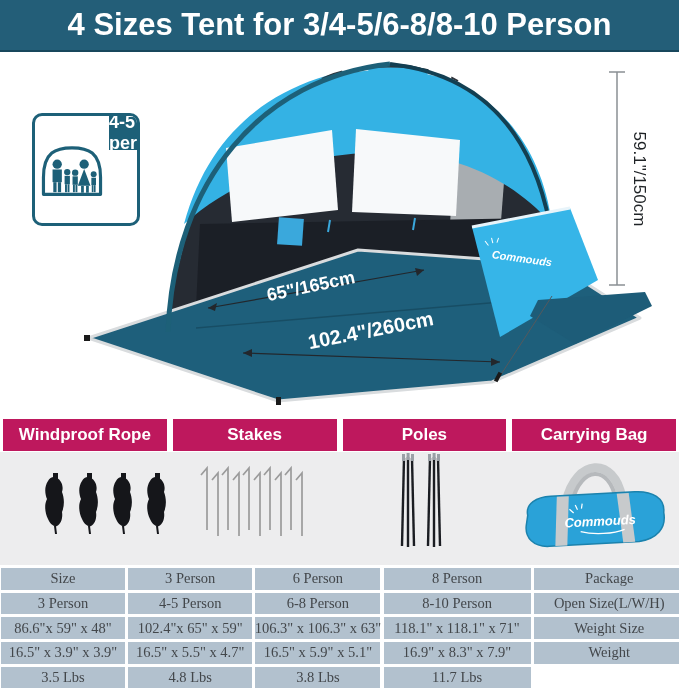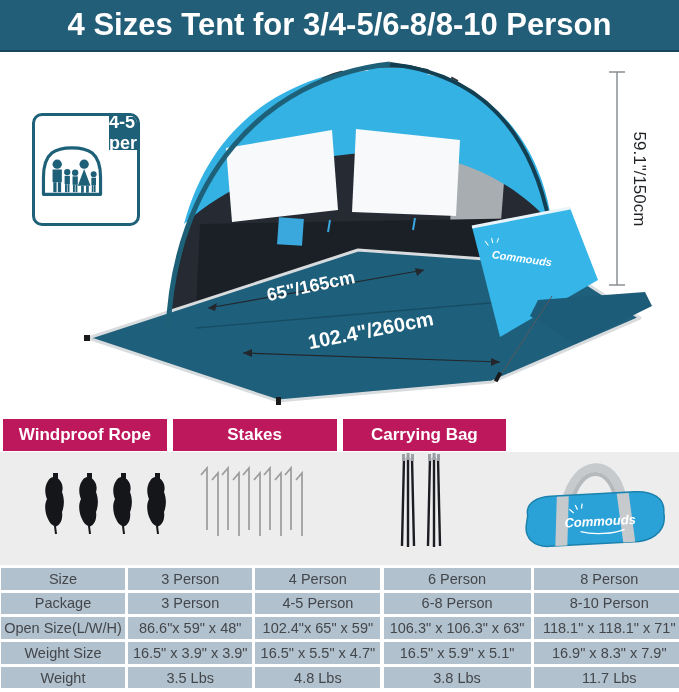--- a/index.html
+++ b/index.html
@@ -32,21 +32,21 @@
     padding:1px 3px;box-sizing:border-box;background:#ffffff;
   }
   .headers .bar{
     background:#be185d;color:#ffffff;font-size:17px;font-weight:bold;
     display:flex;align-items:center;justify-content:center;
   }
   .accessories{height:113px;background:#ededee;}
   .spec-table{
     height:127px;box-sizing:border-box;background:#ffffff;padding:3px 1px 4px 1px;
     display:grid;grid-template-columns:124px 124px 125px 147px 151px;
-    grid-auto-rows:21.5px;gap:3.2px;
+    grid-auto-rows:21.5px;gap:3.2px;font-family:Liberation Serif, serif;
   }
   .spec-table .cell{
     background:#b2c1ce;color:#43474b;font-size:14.5px;
     display:flex;align-items:center;justify-content:center;white-space:nowrap;
   }
   text{font-family:"Liberation Sans", sans-serif;}
 </style>
 </head>
 <body>
 
@@ -163,20 +163,21 @@
         </g>
       </svg>
     </div>
     <div class="badge-label">4-5 persons</div>
   </div>
 </div>
 
 <div class="headers">
   <div class="bar">Windproof Rope</div>
   <div class="bar">Stakes</div>
+  <div class="bar">Poles</div>
   <div class="bar">Carrying Bag</div>
 </div>
 
 <div class="accessories">
   <svg width="679" height="113" viewBox="0 0 679 113">
 
     <g fill="#15161a">
       <g transform="translate(55,0)">
         <path d="M -7,29 C -11,35 -10,42 -8,47 C -11,53 -10,61 -7,67 C -5,72 -1,75 2,74 C 6,72 8,66 7,60 C 10,53 9,45 7,40 C 9,34 6,28 2,26 C -1,24 -5,25 -7,29 Z"></path>
         <rect x="-2" y="21" width="5" height="6"></rect>
@@ -246,21 +247,20 @@
         <text x="82" y="72" font-size="13" font-style="italic" font-weight="bold" fill="#ffffff" text-anchor="middle">Commouds</text>
         <path d="M 62,77 C 75,81 95,81 106,77" stroke="#ffffff" stroke-width="1.2" fill="none"></path>
       </g>
     </g>
   </svg>
 </div>
 
 <div class="spec-table">
   <div class="cell">Size</div>
   <div class="cell">3 Person</div>
-  <div class="cell">4 Person</div>
   <div class="cell">6 Person</div>
   <div class="cell">8 Person</div>
 
   <div class="cell">Package</div>
   <div class="cell">3 Person</div>
   <div class="cell">4-5 Person</div>
   <div class="cell">6-8 Person</div>
   <div class="cell">8-10 Person</div>
 
   <div class="cell">Open Size(L/W/H)</div>

